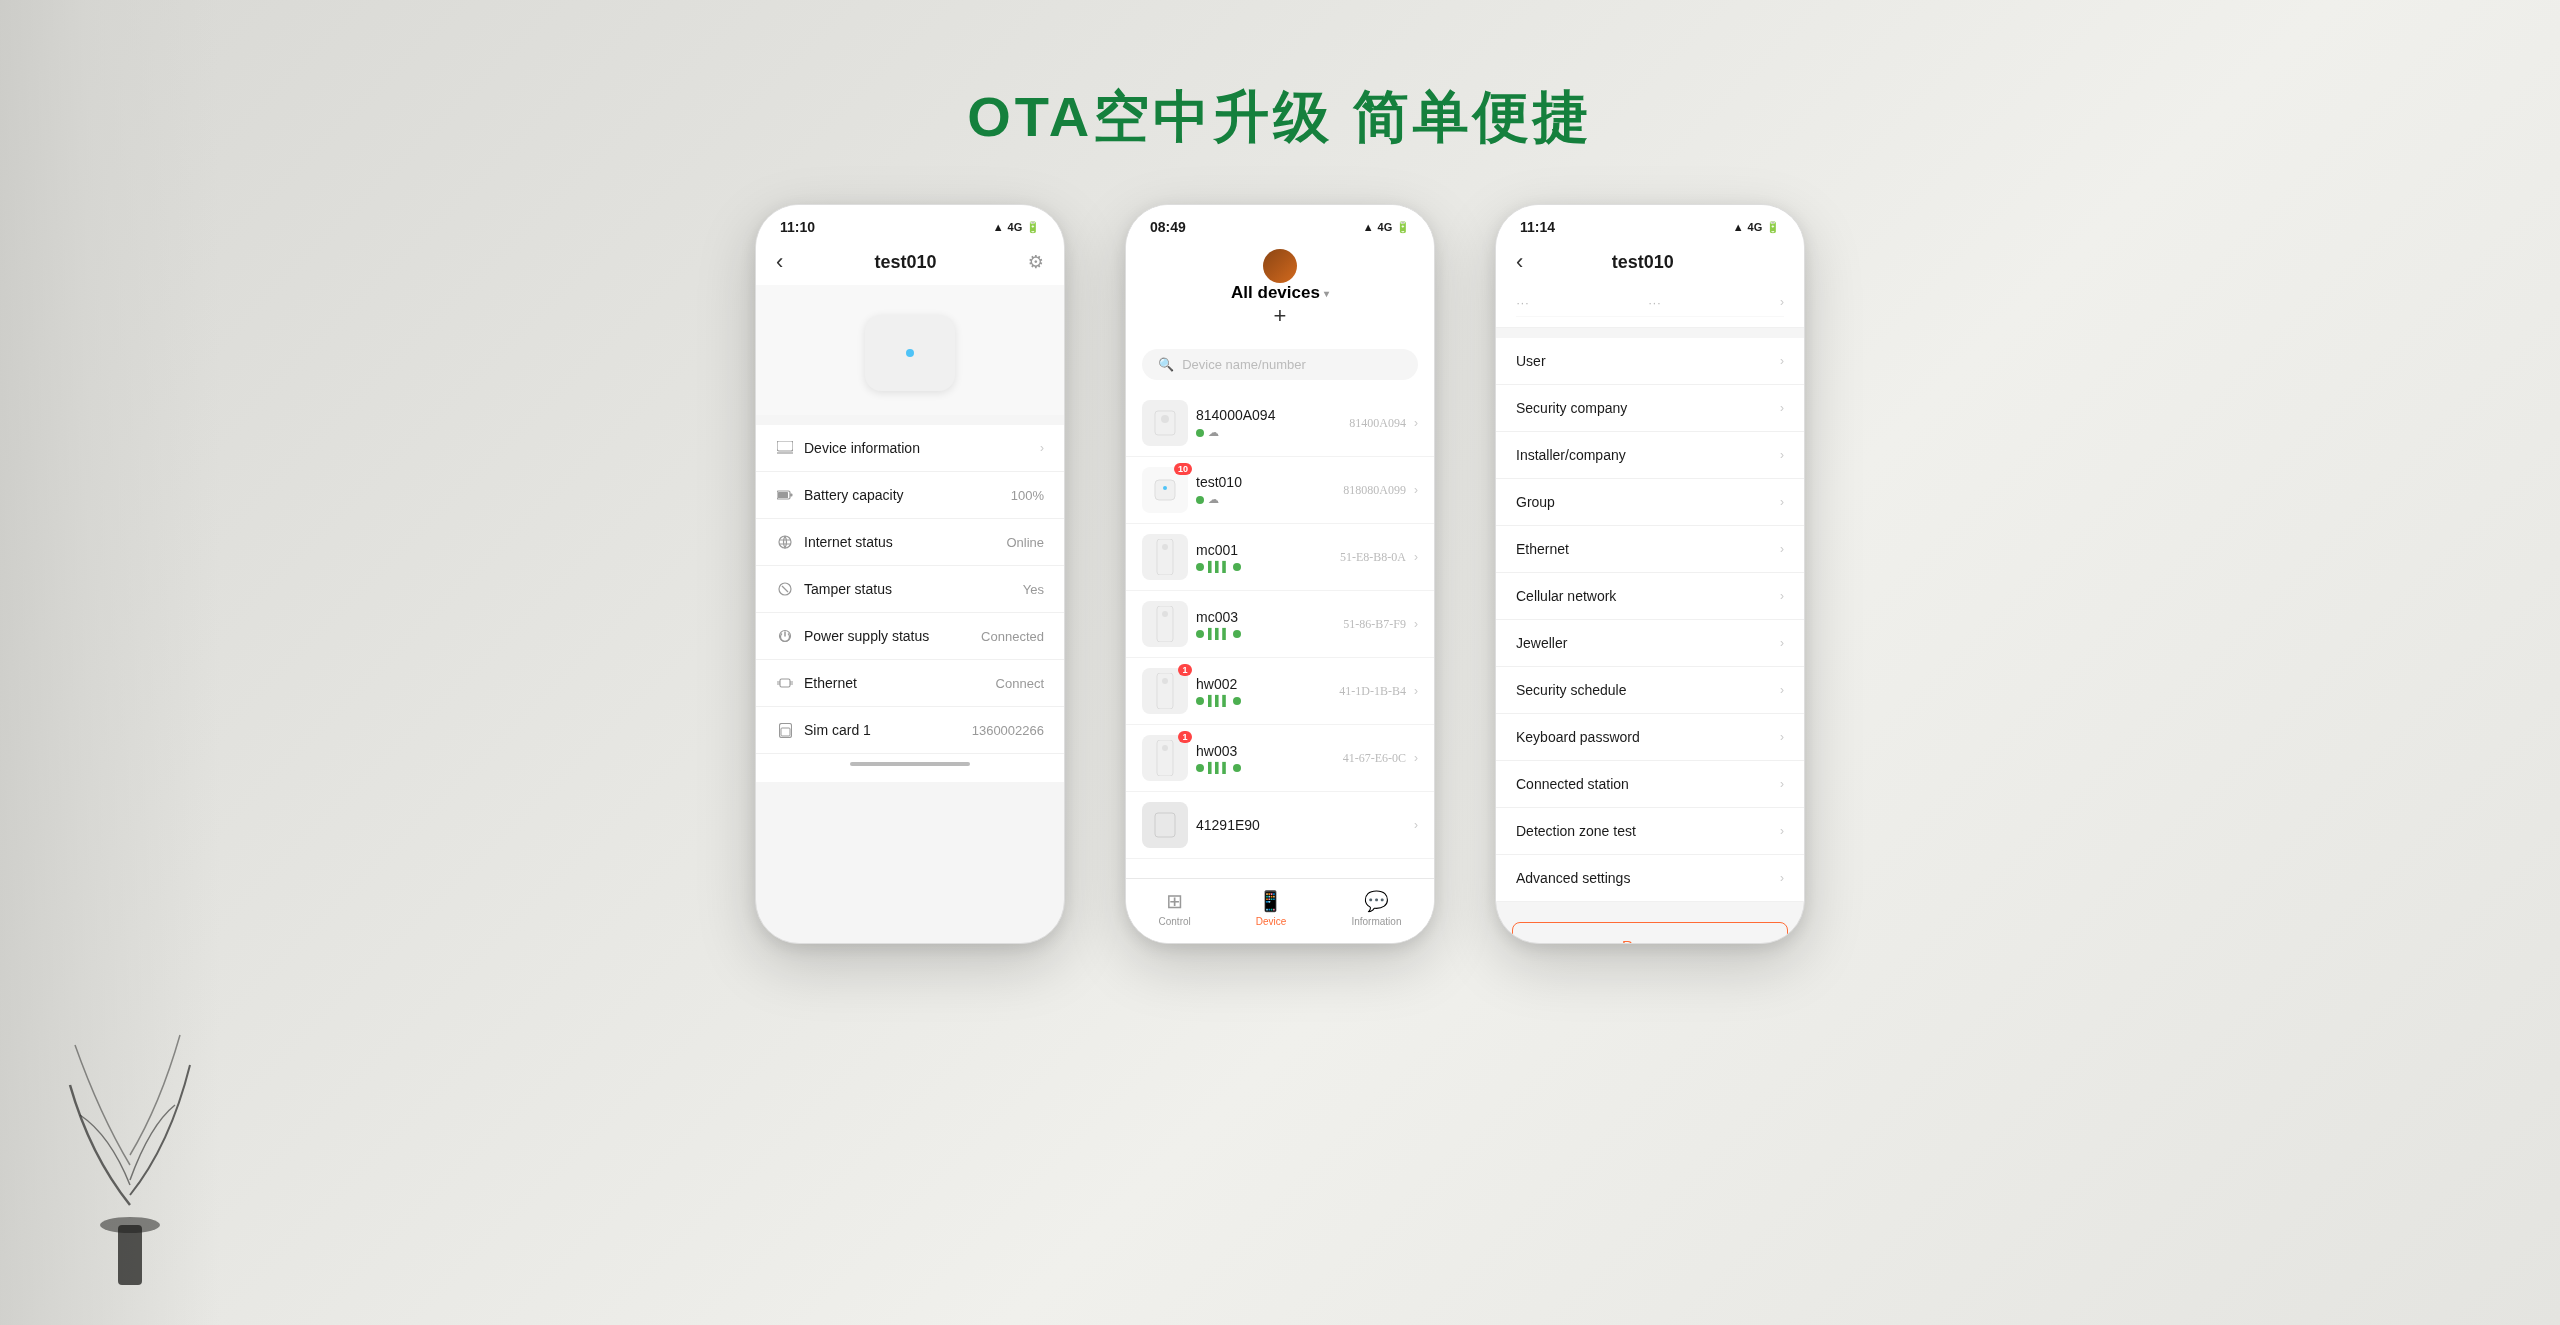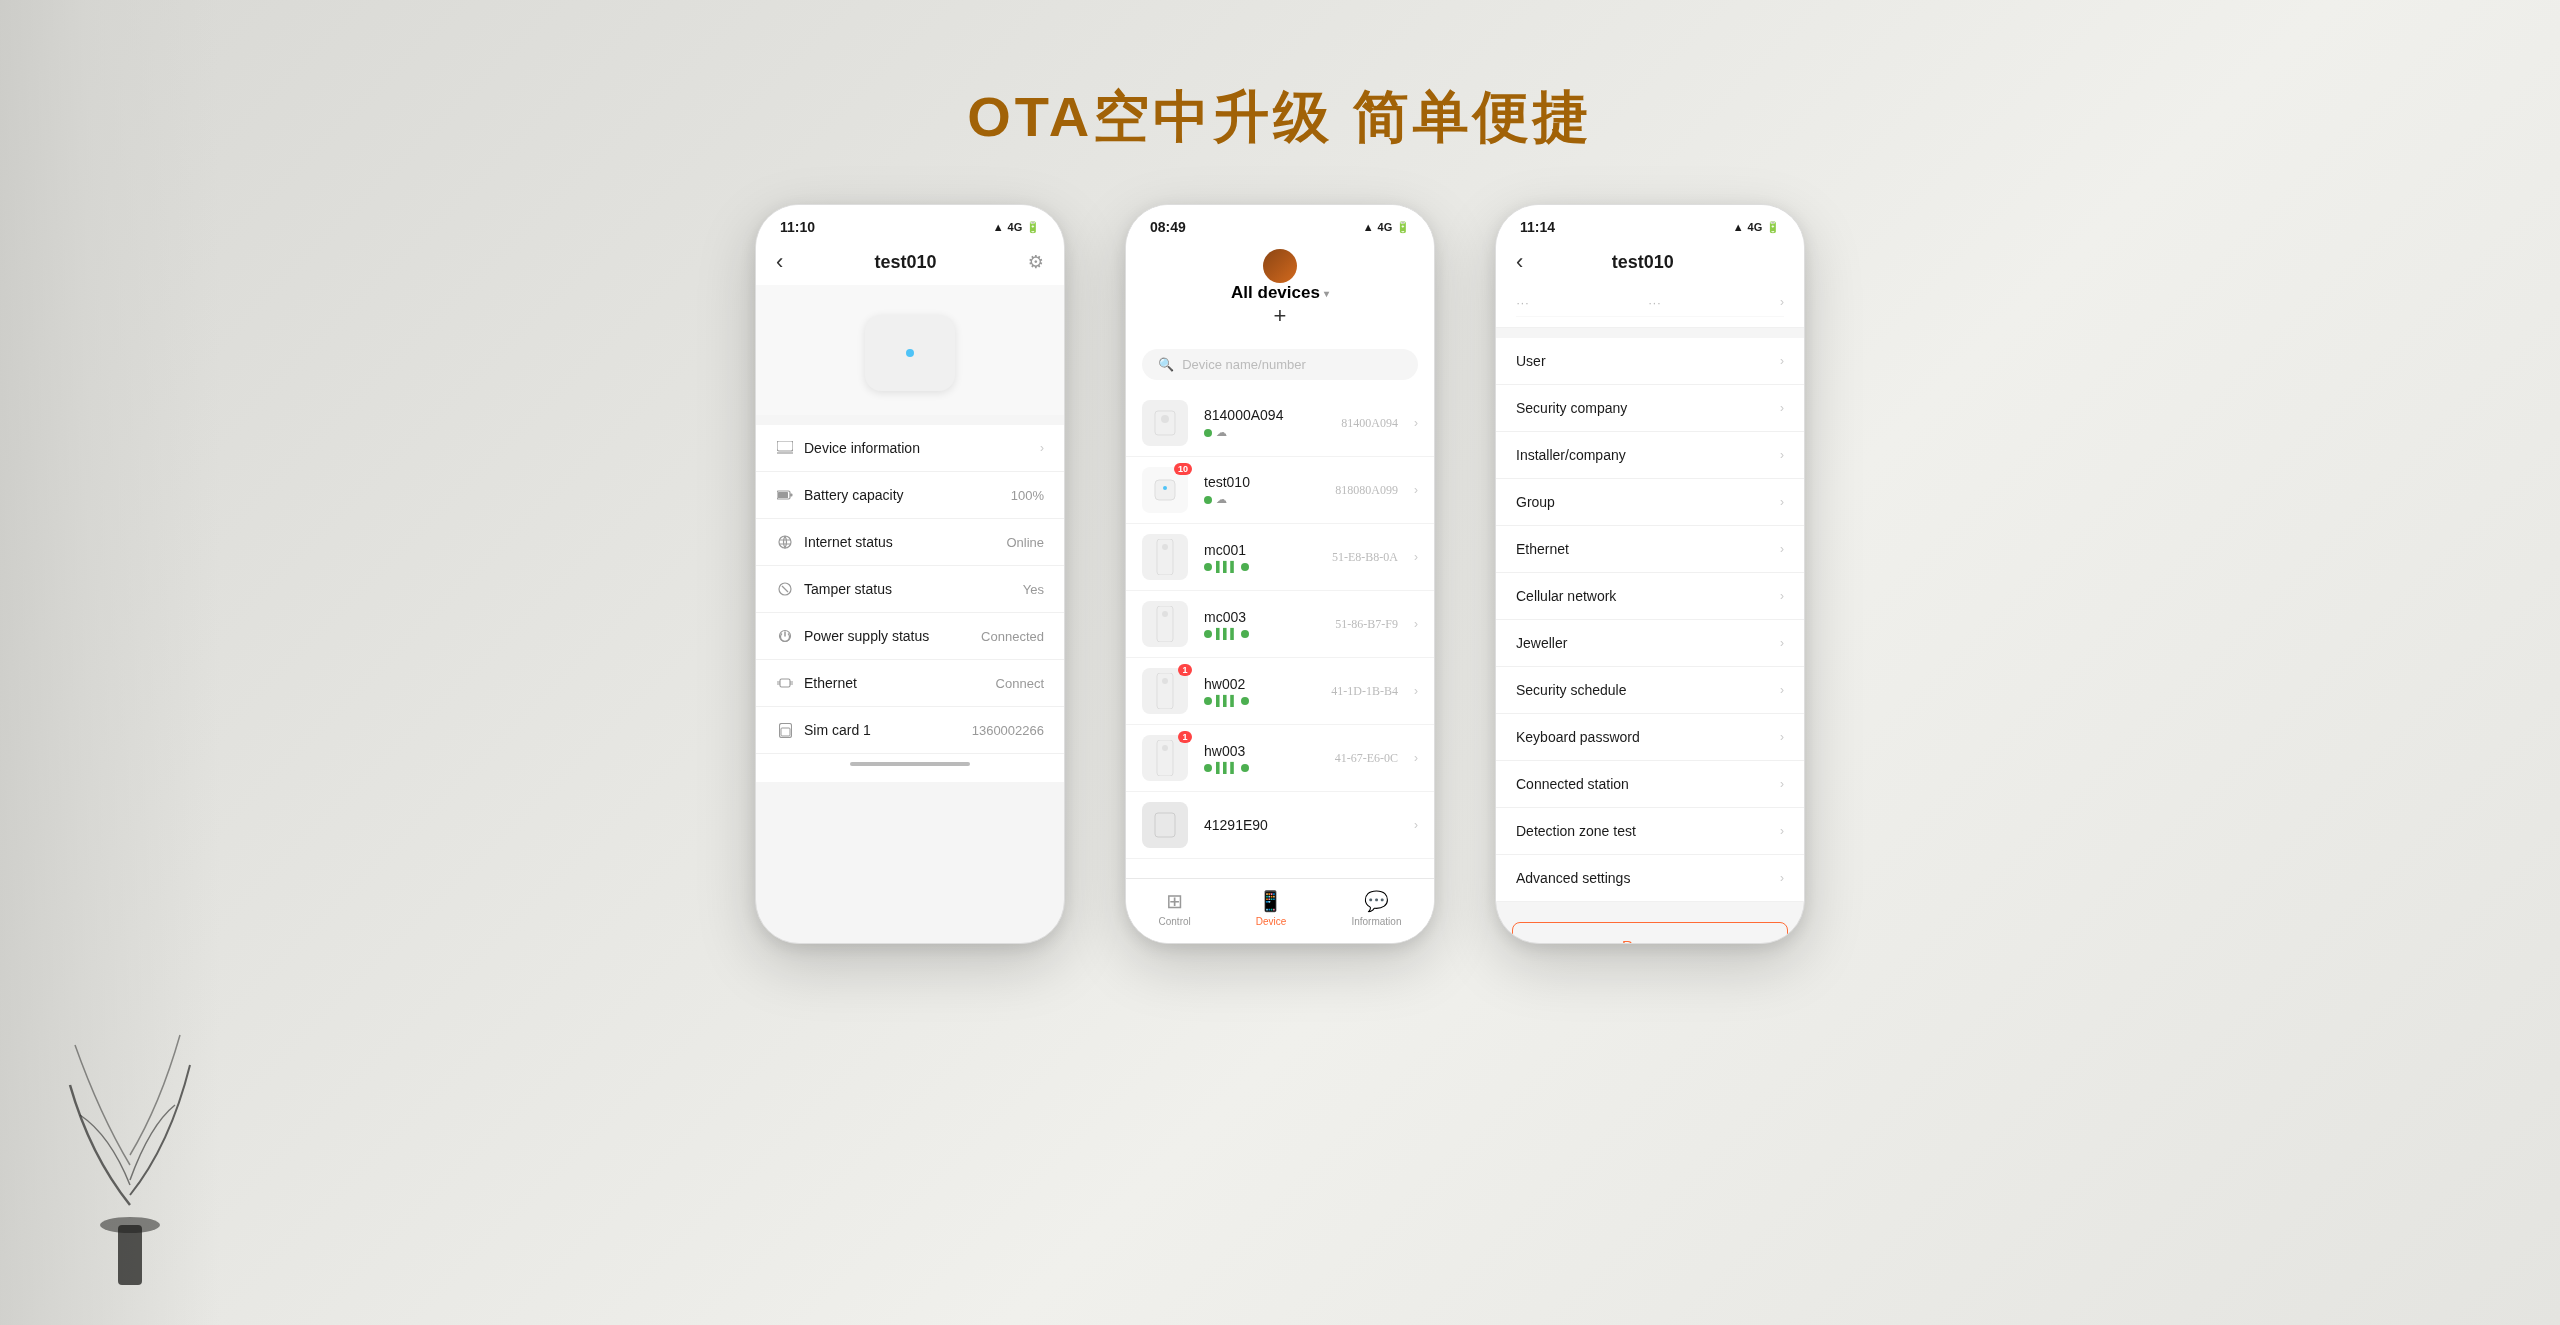--- a/index.html
+++ b/index.html
@@ -45,21 +45,21 @@
       display: flex;
       flex-direction: column;
       align-items: center;
       justify-content: flex-start;
       padding-top: 80px;
     }
 
     .headline {
       font-size: 56px;
       font-weight: 700;
-      color: #a16207;
+      color: #15803d;
       letter-spacing: 4px;
       margin-bottom: 28px;
     }
 
     .subheadline {
       font-size: 26px;
       color: #666;
       letter-spacing: 1px;
       margin-bottom: 60px;
     }
@@ -207,21 +207,21 @@
       font-size: 13px;
       color: #bbb;
     }
 
     .device-list-item {
       display: flex;
       align-items: center;
       padding: 10px 16px;
       background: #fff;
       border-bottom: 0.5px solid #f2f2f2;
-      gap: 16px;
+      gap: 8px;
     }
     .device-thumbnail {
       width: 46px;
       height: 46px;
       background: #f0f0f0;
       border-radius: 8px;
       display: flex;
       align-items: center;
       justify-content: center;
       position: relative;

